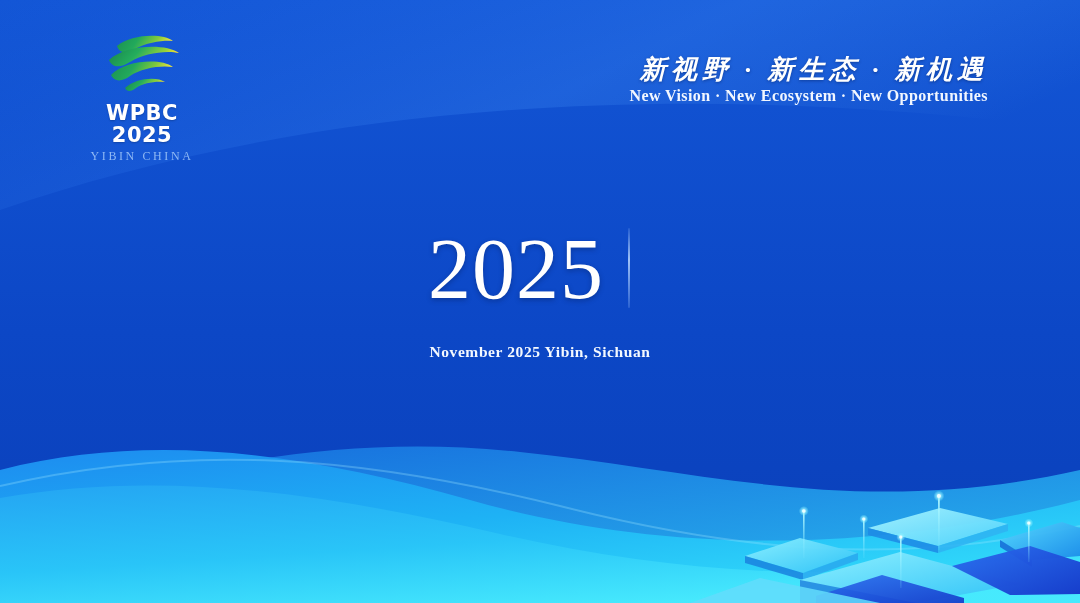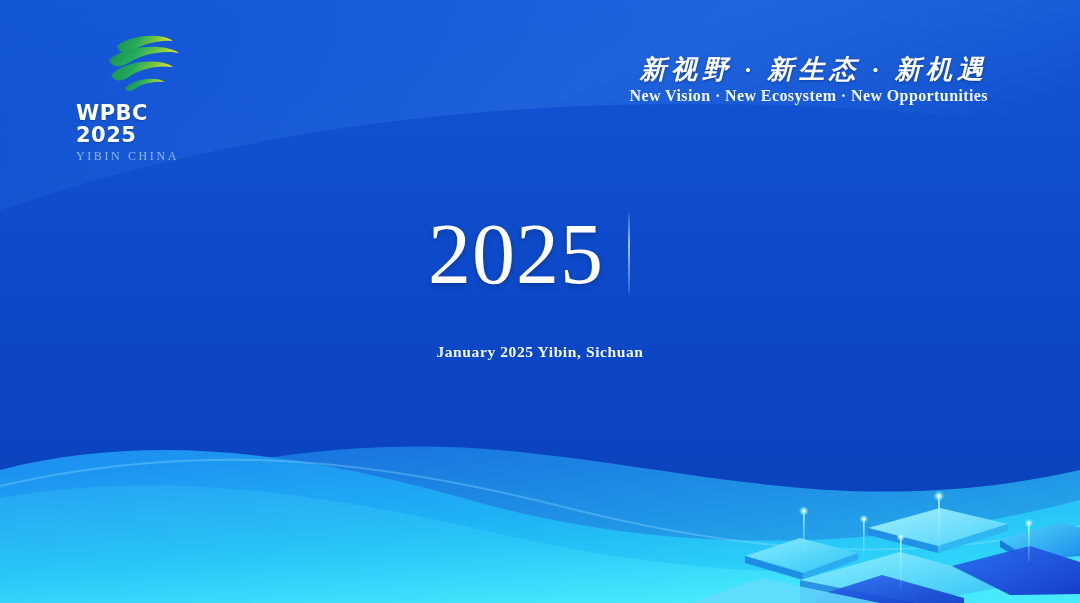--- a/index.html
+++ b/index.html
@@ -14,21 +14,21 @@
       radial-gradient(120% 90% at 50% 0%, #1457d8 0%, #0c47c6 45%, #0a3fb8 100%);
   }
 
   
   .bg-layer{ position:absolute; inset:0; }
   .bg-svg{ position:absolute; inset:0; width:1080px; height:603px; display:block; }
 
   
   .logo-block{
     position:absolute; left:76px; top:28px;
-    width:132px; 
+    width:132px; text-align:center;
   }
   .logo-globe{ width:110px; height:72px; margin:0 auto; display:block; }
   .logo-word{
     font-family:"DejaVu Sans", sans-serif;
     font-weight:700;
     font-size:21px;
     letter-spacing:.5px;
     color:#ffffff;
     line-height:1.05;
     margin-top:2px;
@@ -61,21 +61,21 @@
     font-family:"Liberation Serif", serif;
     font-weight:700;
     font-size:16px;
     letter-spacing:.4px;
     color:#f2f7ff;
     white-space:nowrap;
   }
 
   
   .title-row{
-    position:absolute; left:0; right:0; top:205px;
+    position:absolute; left:0; right:0; top:220px;
     display:flex; align-items:flex-start; justify-content:center;
   }
   .year{
     font-family:"Liberation Serif", serif;
     font-weight:400;
     font-size:86px;
     line-height:86px;
     letter-spacing:1px;
     color:#ffffff;
     padding-top:6px;
@@ -312,16 +312,16 @@
   </div>
 
   <div class="title-row">
     <div class="year">2025</div>
     <div class="divider"></div>
     <div class="title-stack">
     </div>
   </div>
 
   <div class="meta">
-    <div class="meta-en">January  2025    Yibin, Sichuan</div>
+    <div class="meta-en">November  2025    Yibin, Sichuan</div>
   </div>
 
 </div>
 
 </body></html>

